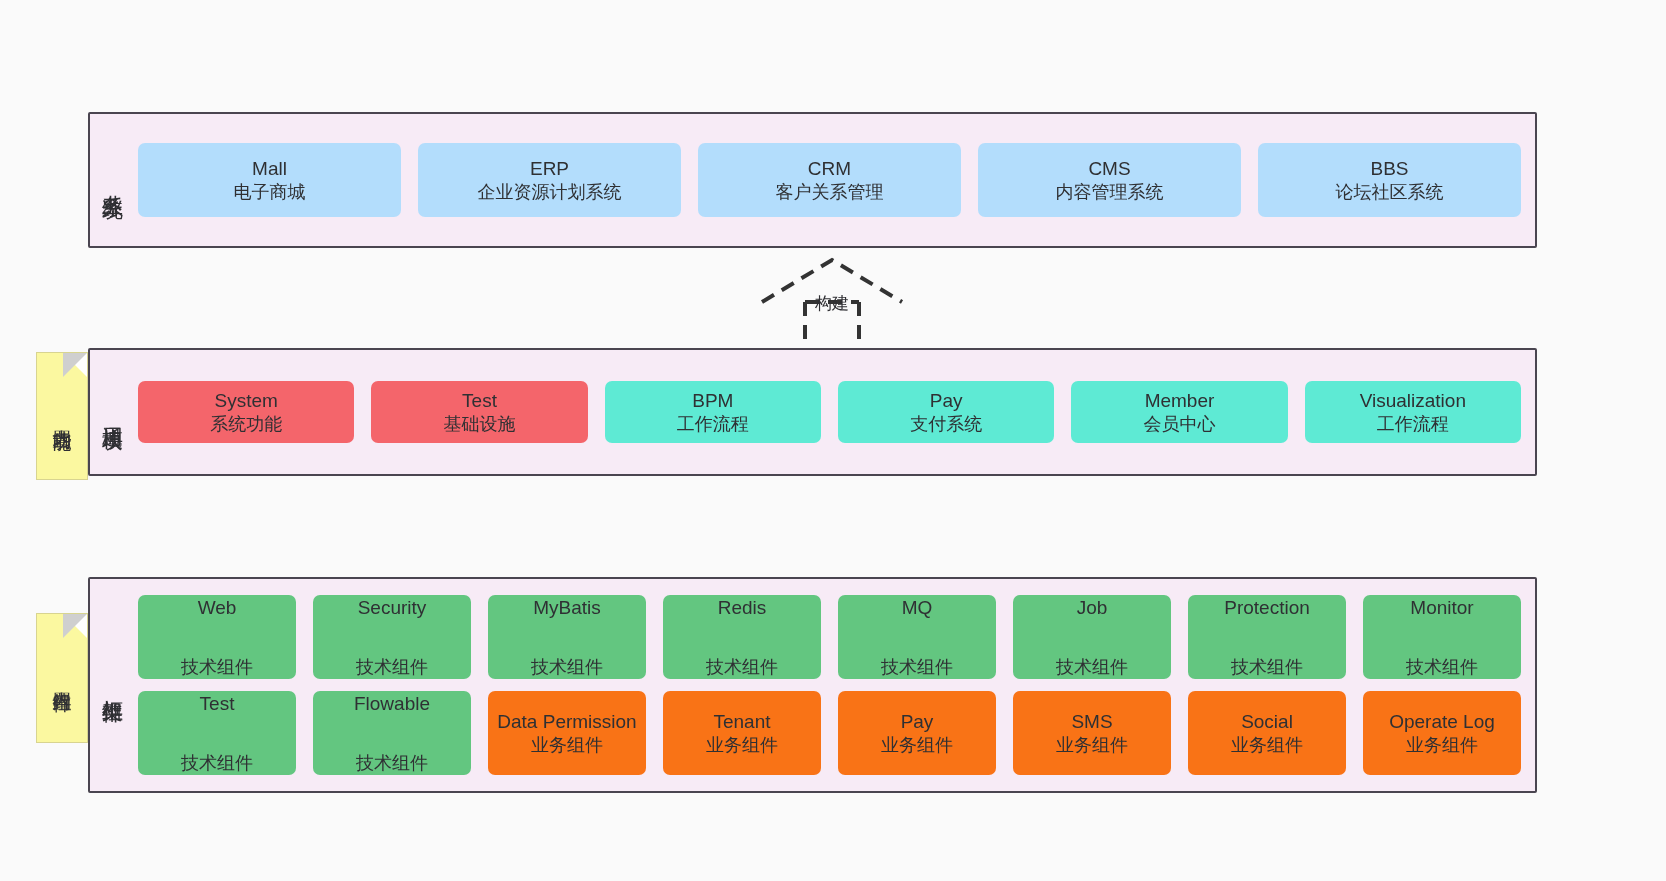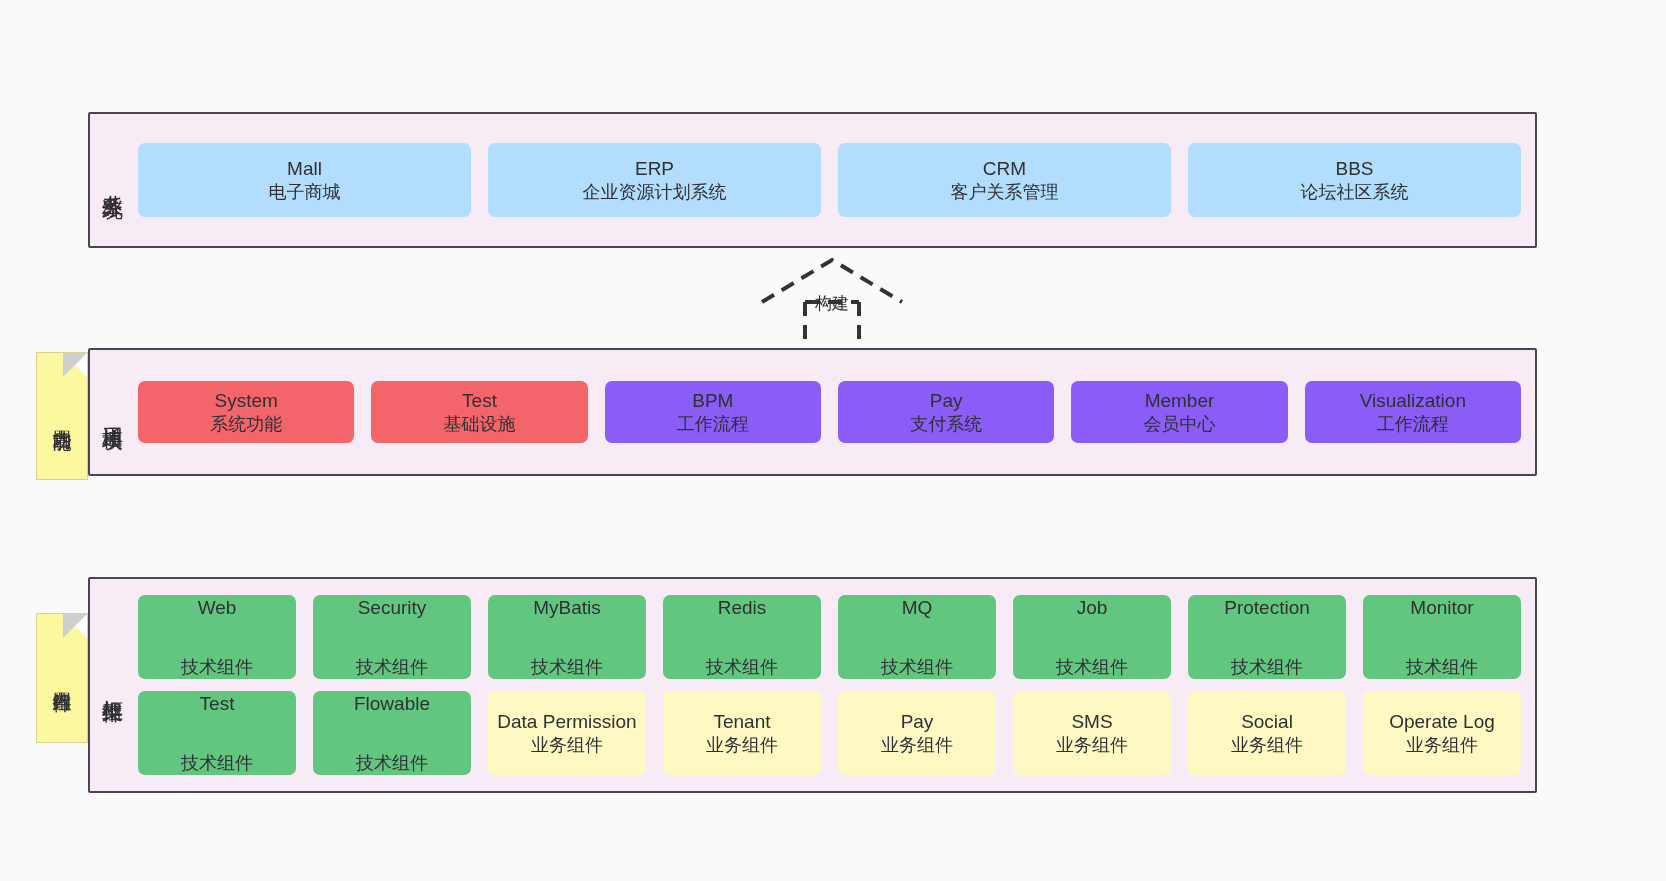--- a/index.html
+++ b/index.html
@@ -60,23 +60,23 @@
     line-height: 1.26;
     color: #2f3033;
     padding: 4px 6px;
   }
   .cell .t1 { font-size: 19px; }
   .cell .t2 { font-size: 18px; }
 
   
   .c-blue       { background: #b3ddfc; }
   .c-red        { background: #f4656b; }
-  .c-pink       { background: #8b5cf6; }
+  .c-pink       { background: #5eead4; }
   .c-green      { background: #63c680; gap: 36px; }
-  .c-lightgreen { background: #fef9c3; }
+  .c-lightgreen { background: #f97316; }
 
   
   #layer-business  { left: 88px;  top: 112px; width: 1449px; height: 136px; }
   #layer-business .cell { height: 74px; }
 
   #layer-modules   { left: 88px;  top: 348px; width: 1449px; height: 128px; }
   #layer-modules .cell { height: 62px; }
 
   #layer-framework { left: 88px;  top: 577px; width: 1449px; height: 216px; }
   #layer-framework .cell { height: 84px; }
@@ -153,20 +153,24 @@
         </div>
         <div class="cell c-blue">
           <span class="t1">ERP</span>
           <span class="t2">企业资源计划系统</span>
         </div>
         <div class="cell c-blue">
           <span class="t1">CRM</span>
           <span class="t2">客户关系管理</span>
         </div>
         <div class="cell c-blue">
+          <span class="t1">CMS</span>
+          <span class="t2">内容管理系统</span>
+        </div>
+        <div class="cell c-blue">
           <span class="t1">BBS</span>
           <span class="t2">论坛社区系统</span>
         </div>
       </div>
     </div>
   </div>
 
   <div class="connector" id="connector-build">
     <svg width="150" height="88" viewBox="0 0 150 88">
       <path d="M 5 46 L 75 4 L 145 46" fill="none" stroke="#333333" stroke-width="4" stroke-dasharray="14 9" stroke-linecap="butt"></path>

